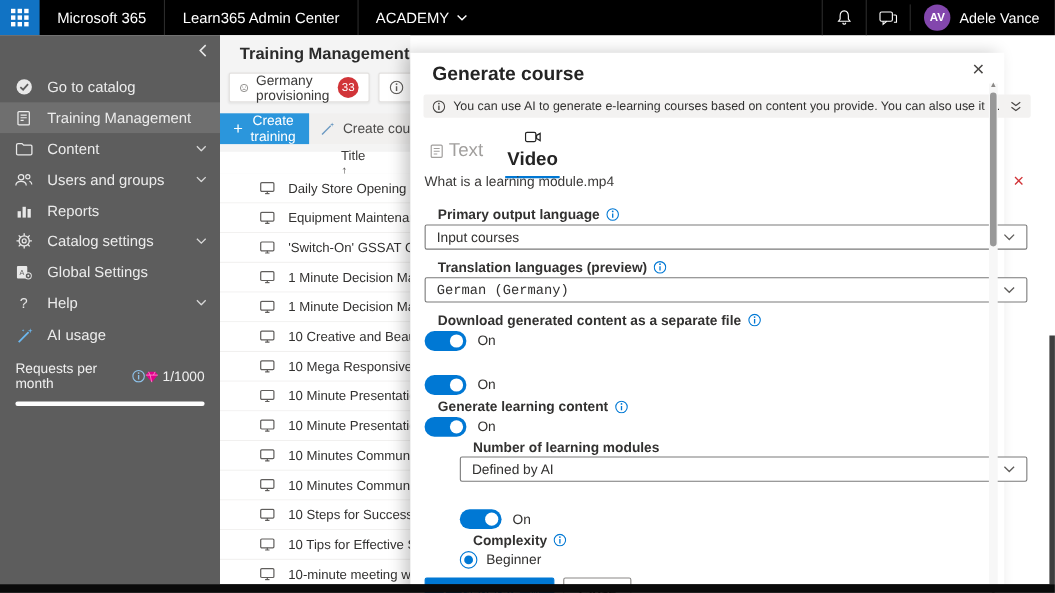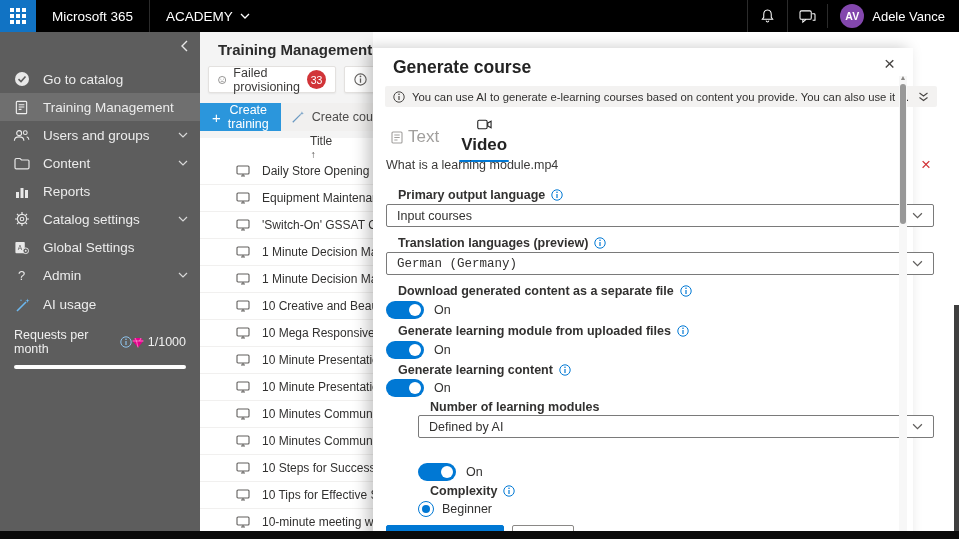--- a/index.html
+++ b/index.html
@@ -106,20 +106,23 @@
           <i></i>
           <i></i>
           <i></i>
           <i></i>
           <i></i>
         </div>
     </div>
     <div class="tb-seg">
         <span>Microsoft 365</span>
       </div>
+    <div class="tb-seg">
+        <span>Learn365 Admin Center</span>
+      </div>
     <div class="tb-seg" style="border-right:none;">
       <span>ACADEMY</span>
       <svg class="chv-small" width="10" height="6" viewBox="0 0 10 6">
           <path d="M1 1 L5 5 L9 1" fill="none" stroke="#fff" stroke-width="1.3"></path>
         </svg>
     </div>
     <div id="tb-right">
       <div class="tb-icon">
         <svg width="15" height="16" viewBox="0 0 16 16">
             <path d="M8 1.5 C5.2 1.5 4 3.8 4 6.5 L4 9.5 L2.5 11.5 L13.5 11.5 L12 9.5 L12 6.5 C12 3.8 10.8 1.5 8 1.5 Z" fill="none" stroke="#fff" stroke-width="1.1"></path>
@@ -161,51 +164,51 @@
     </div>
 
     <div class="nav-item selected">
       <span class="nav-ico">
         <svg width="15" height="15" viewBox="0 0 16 16">
             <rect x="2.5" y="1.5" width="11" height="13" rx="1" fill="none" stroke="#f0f0f0" stroke-width="1.2"></rect>
             <path d="M5 5 H11 M5 7.5 H11 M5 10 H8" stroke="#f0f0f0" stroke-width="1.1"></path>
           </svg>
       </span>
       <span>Training Management</span>
+    </div>
+
+    <div class="nav-item">
+      <span class="nav-ico">
+        <svg width="16" height="13" viewBox="0 0 16 13">
+            <path d="M1 3 C1 2 1.5 1.5 2.5 1.5 L6 1.5 L7.5 3 L14 3 C14.7 3 15 3.4 15 4 L15 10.5 C15 11.3 14.5 11.8 13.7 11.8 L2.3 11.8 C1.5 11.8 1 11.3 1 10.5 Z" fill="none" stroke="#e8e8e8" stroke-width="1.2"></path>
+          </svg>
+      </span>
+      <span>Content</span>
+      <svg class="exp" width="10" height="6" viewBox="0 0 10 6">
+          <path d="M1 1 L5 5 L9 1" fill="none" stroke="#d8d8d8" stroke-width="1.2"></path>
+        </svg>
     </div>
 
     <div class="nav-item">
       <span class="nav-ico">
         <svg width="17" height="15" viewBox="0 0 18 15">
             <circle cx="6.5" cy="5" r="2.6" fill="none" stroke="#e8e8e8" stroke-width="1.2"></circle>
             <path d="M1.5 13 C1.5 10.3 3.7 9 6.5 9 C9.3 9 11.5 10.3 11.5 13" fill="none" stroke="#e8e8e8" stroke-width="1.2"></path>
             <circle cx="13" cy="4.5" r="2" fill="none" stroke="#e8e8e8" stroke-width="1.1"></circle>
             <path d="M14.5 8.8 C16 9.3 16.8 10.5 16.8 12" fill="none" stroke="#e8e8e8" stroke-width="1.1"></path>
           </svg>
       </span>
       <span>Users and groups</span>
       <svg class="exp" width="10" height="6" viewBox="0 0 10 6">
           <path d="M1 1 L5 5 L9 1" fill="none" stroke="#d8d8d8" stroke-width="1.2"></path>
         </svg>
     </div>
 
     <div class="nav-item">
       <span class="nav-ico">
-        <svg width="16" height="13" viewBox="0 0 16 13">
-            <path d="M1 3 C1 2 1.5 1.5 2.5 1.5 L6 1.5 L7.5 3 L14 3 C14.7 3 15 3.4 15 4 L15 10.5 C15 11.3 14.5 11.8 13.7 11.8 L2.3 11.8 C1.5 11.8 1 11.3 1 10.5 Z" fill="none" stroke="#e8e8e8" stroke-width="1.2"></path>
-          </svg>
-      </span>
-      <span>Content</span>
-      <svg class="exp" width="10" height="6" viewBox="0 0 10 6">
-          <path d="M1 1 L5 5 L9 1" fill="none" stroke="#d8d8d8" stroke-width="1.2"></path>
-        </svg>
-    </div>
-
-    <div class="nav-item">
-      <span class="nav-ico">
         <svg width="14" height="13" viewBox="0 0 14 13">
             <rect x="1" y="7" width="3" height="6" fill="#e8e8e8"></rect>
             <rect x="5.5" y="3" width="3" height="10" fill="#e8e8e8"></rect>
             <rect x="10" y="5" width="3" height="8" fill="#e8e8e8"></rect>
           </svg>
       </span>
       <span>Reports</span>
     </div>
 
     <div class="nav-item">
@@ -231,21 +234,21 @@
             <circle cx="12.5" cy="11.5" r="1" fill="#e8e8e8"></circle>
           </svg>
       </span>
       <span>Global Settings</span>
     </div>
 
     <div class="nav-item">
       <span class="nav-ico" style="font-size:13px;color:#e8e8e8;">
           <span>?</span>
         </span>
-      <span>Admin</span>
+      <span>Help</span>
       <svg class="exp" width="10" height="6" viewBox="0 0 10 6">
           <path d="M1 1 L5 5 L9 1" fill="none" stroke="#d8d8d8" stroke-width="1.2"></path>
         </svg>
     </div>
 
     <div id="ai-block">
       <div id="ai-title">
         <span class="nav-ico">
           <svg width="16" height="16" viewBox="0 0 16 16">
               <path d="M2 14 L11 5" stroke="#6cb8f0" stroke-width="1.6"></path>
@@ -277,21 +280,21 @@
   <div id="midcol" class="abs">
     <div id="mid-title">Training Management</div>
 
     <div class="stat-card" id="card-failed">
       <svg width="14" height="14" viewBox="0 0 14 14">
           <circle cx="7" cy="7" r="6" fill="none" stroke="#605e5c" stroke-width="1.1"></circle>
           <circle cx="4.8" cy="5.5" r=".8" fill="#605e5c"></circle>
           <circle cx="9.2" cy="5.5" r=".8" fill="#605e5c"></circle>
           <path d="M4.5 10 C5.2 8.8 8.8 8.8 9.5 10" fill="none" stroke="#605e5c" stroke-width="1.1"></path>
         </svg>
-      <span>Failed provisioning</span>
+      <span>Germany provisioning</span>
       <span class="badge">33</span>
     </div>
     <div class="stat-card" id="card-other">
       <svg width="13" height="13" viewBox="0 0 12 12">
           <circle cx="6" cy="6" r="5.2" fill="none" stroke="#605e5c" stroke-width="1"></circle>
           <path d="M6 5 V9" stroke="#605e5c" stroke-width="1.2"></path>
           <circle cx="6" cy="3.2" r=".8" fill="#605e5c"></circle>
         </svg>
 
     </div>
@@ -523,28 +526,20 @@
           <circle cx="6" cy="3.2" r=".8" fill="#0078d4"></circle>
         </svg>
     </div>
     <div class="toggle-row flush" style="top:253px;">
       <div class="toggle">
           <div class="knob"></div>
         </div>
       <span class="tog-label">On</span>
     </div>
 
-    <div class="fld-label" style="top:276px;">
-      <span>Generate learning module from uploaded files</span>
-      <svg class="info-i" width="12" height="12" viewBox="0 0 12 12">
-          <circle cx="6" cy="6" r="5.2" fill="none" stroke="#0078d4" stroke-width="1"></circle>
-          <path d="M6 5 V9" stroke="#0078d4" stroke-width="1.2"></path>
-          <circle cx="6" cy="3.2" r=".8" fill="#0078d4"></circle>
-        </svg>
-    </div>
     <div class="toggle-row flush" style="top:293px;">
       <div class="toggle">
           <div class="knob"></div>
         </div>
       <span class="tog-label">On</span>
     </div>
 
     <div class="fld-label" style="top:315px;">
       <span>Generate learning content</span>
       <svg class="info-i" width="12" height="12" viewBox="0 0 12 12">

